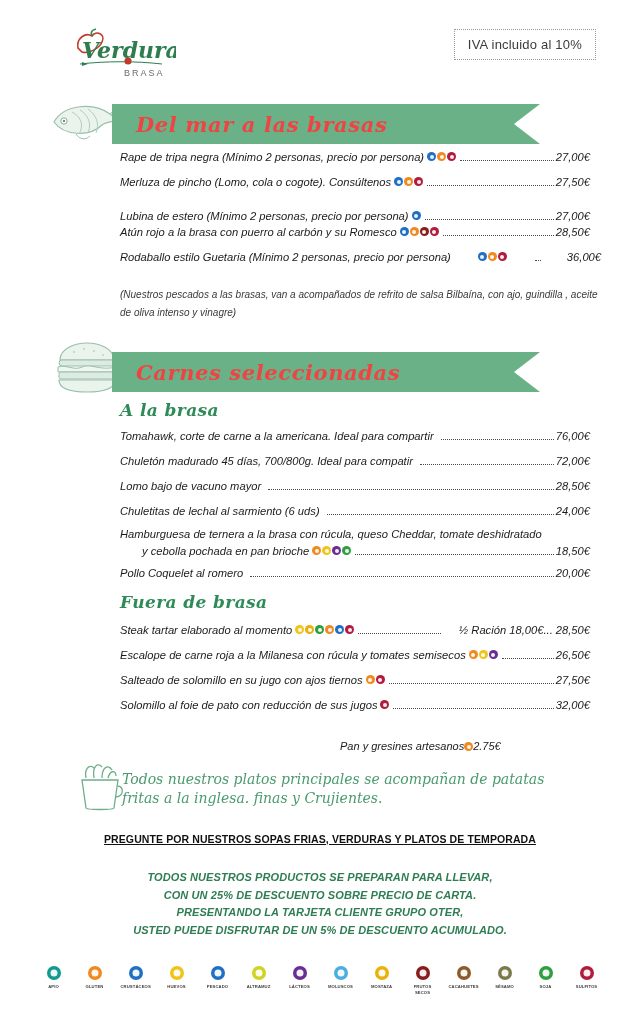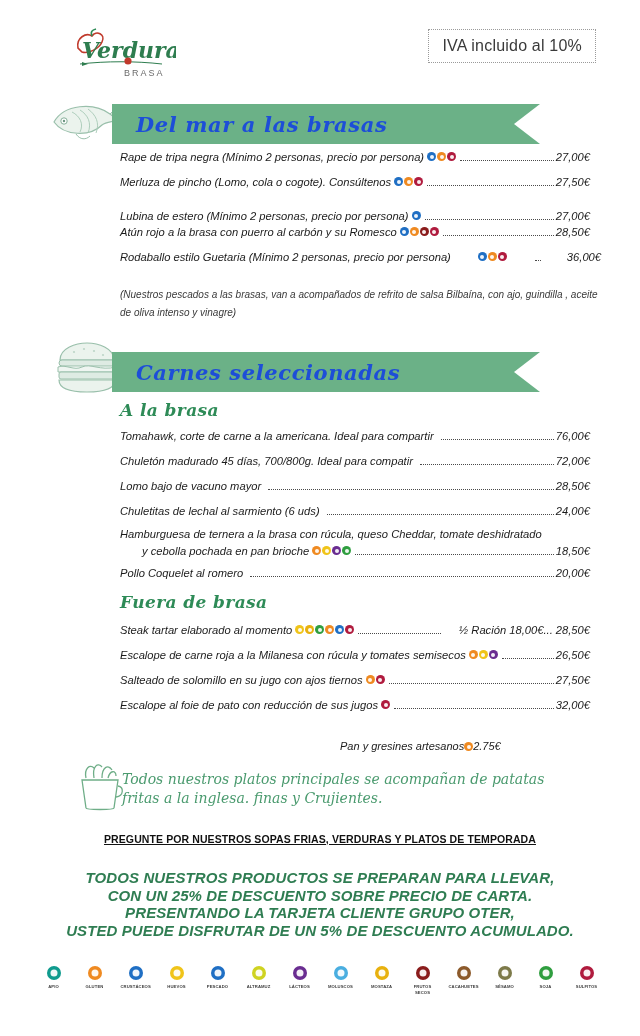--- a/index.html
+++ b/index.html
@@ -9,40 +9,40 @@
     color:#231f20;position:relative;overflow:hidden;
   }
   .page{position:relative;width:640px;height:1036px;}
 
   
   .logo{position:absolute;left:66px;top:28px;width:110px;height:52px;}
   .logo svg{display:block;}
   .iva-box{
     position:absolute;right:44px;top:29px;
     border:1px dotted #9a9a9a;padding:7px 13px;
-    font-size:16px;color:#3a3a3a;letter-spacing:.2px;
+    font-size:13px;color:#3a3a3a;letter-spacing:.2px;
     font-family:"Liberation Sans",sans-serif;
   }
 
   
   .banner-wrap{position:absolute;left:50px;height:40px;}
   .banner{
     position:absolute;left:62px;top:0;width:428px;height:40px;
     background:#6bb187;
     -webkit-clip-path:polygon(0 0,100% 0,100% 100%,0 100%,0 100%);
   }
   .banner .notch{
     position:absolute;right:0;top:0;width:26px;height:40px;
     background:#ffffff;
     -webkit-clip-path:polygon(100% 0,100% 100%,0 50%);
     clip-path:polygon(100% 0,100% 100%,0 50%);
   }
   .banner-text{
     position:absolute;left:24px;top:50%;transform:translateY(-50%);
-    color:#1d4ed8;font-size:21px;letter-spacing:.6px;
+    color:#ef4444;font-size:21px;letter-spacing:.6px;
     font-family:"DejaVu Serif",serif;font-style:italic;font-weight:700;
     white-space:nowrap;
   }
   .banner-ico{position:absolute;left:0;top:-12px;width:74px;height:56px;opacity:.9;}
 
   
   .subhead{
     position:absolute;left:120px;
     color:#2e8b57;font-size:17px;font-weight:700;font-style:italic;
     font-family:"DejaVu Serif",serif;letter-spacing:.4px;
@@ -99,21 +99,21 @@
   }
 
   
   .promo-main{
     position:absolute;left:0;right:0;top:833px;text-align:center;
     font-size:10.5px;font-weight:700;color:#111;
     text-decoration:underline;letter-spacing:.1px;
   }
   .promo-green{
     position:absolute;left:0;right:0;top:869px;text-align:center;
-    font-size:15px;font-style:italic;font-weight:700;color:#2f7d52;
+    font-size:11px;font-style:italic;font-weight:700;color:#2f7d52;
     line-height:17.5px;letter-spacing:.1px;
   }
 
   
   .legend{
     position:absolute;left:0;right:0;top:966px;
     display:flex;justify-content:center;align-items:flex-start;gap:11px;
   }
   .lg{width:30px;text-align:center;}
   .lg .dot{
@@ -313,21 +313,21 @@
   <div class="item" style="top:674px;">
     <span class="nm">Salteado de solomillo en su jugo con ajos tiernos</span>
     <span class="ics">
         <span class="ic" style="background: rgb(239, 138, 33);"></span>
         <span class="ic" style="background: rgb(176, 27, 62);"></span>
       </span>
     <span class="dots"></span>
     <span class="pr">27,50€</span>
   </div>
   <div class="item" style="top:699px;">
-    <span class="nm">Escalope al foie de pato con reducción de sus jugos</span>
+    <span class="nm">Solomillo al foie de pato con reducción de sus jugos</span>
     <span class="ics">
         <span class="ic" style="background: rgb(176, 27, 62);"></span>
       </span>
     <span class="dots"></span>
     <span class="pr">32,00€</span>
   </div>
 
   <div class="bread" style="top:740px;">
     <span class="nm">Pan y gresines artesanos</span>
     <span class="ics"><span class="ic" style="background: rgb(239, 138, 33);"></span></span>

